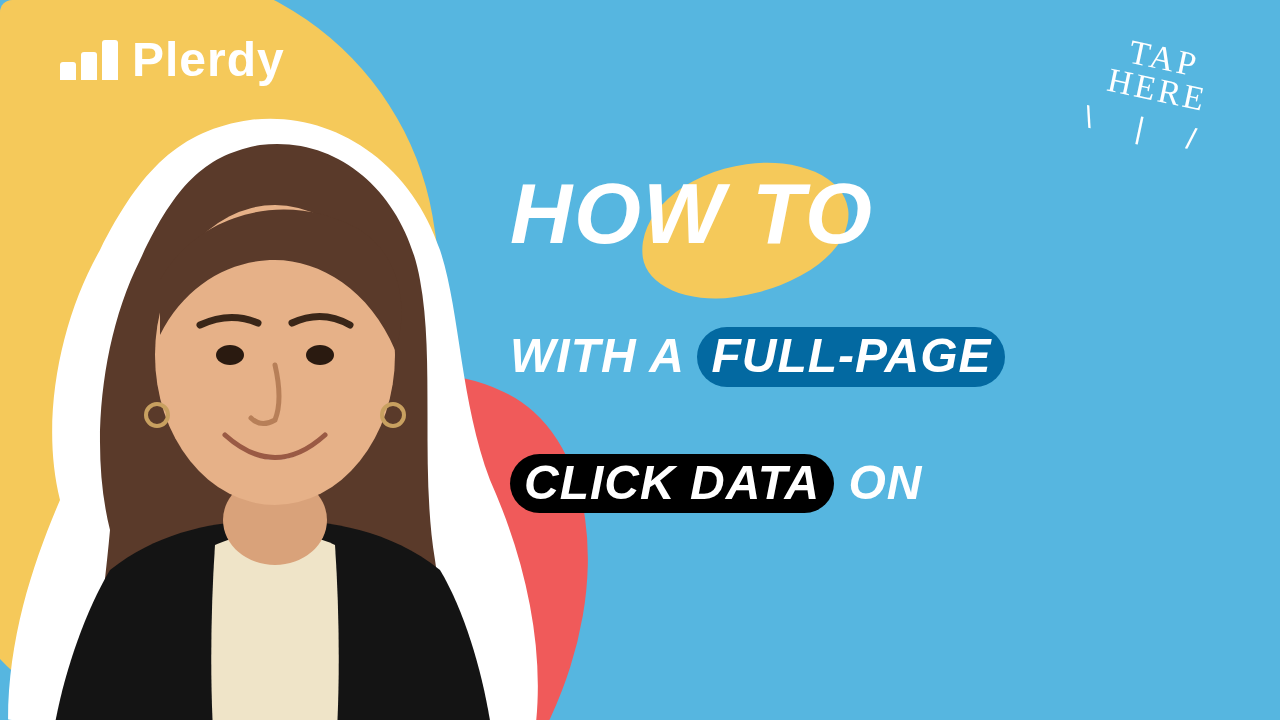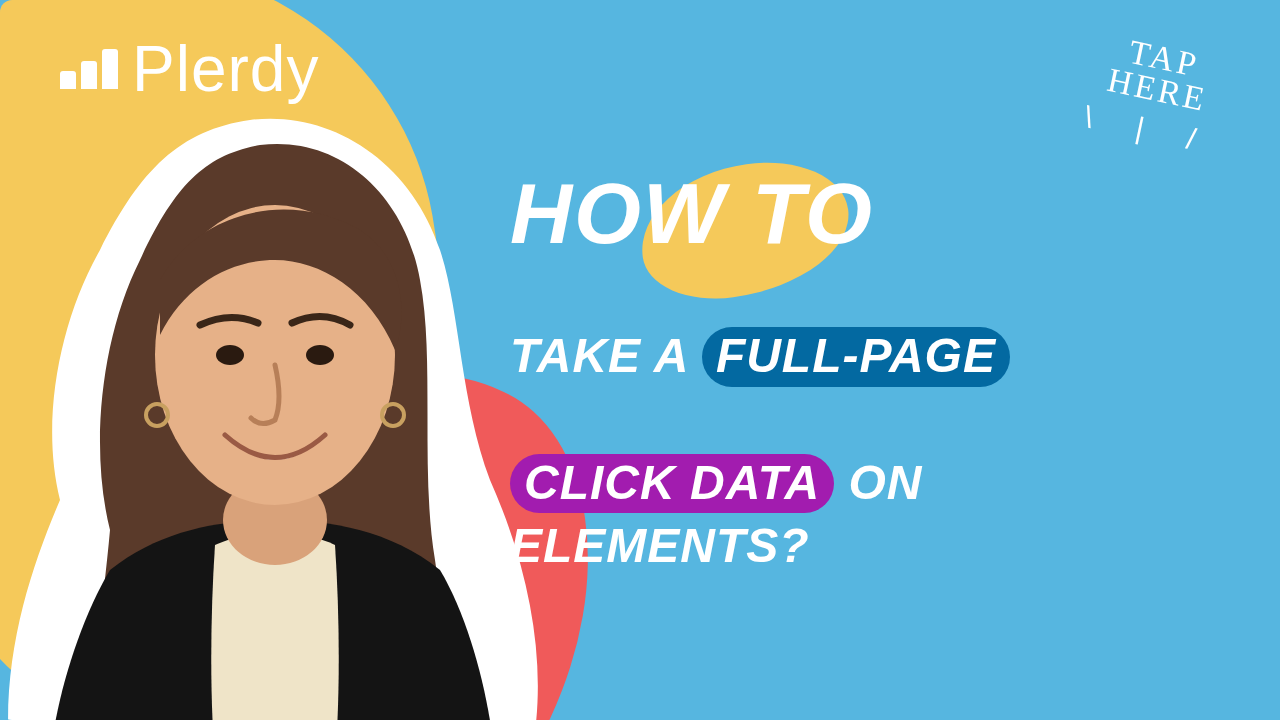--- a/index.html
+++ b/index.html
@@ -43,21 +43,21 @@
     color: #fff;
   }
   .logo-bars { display: flex; align-items: flex-end; gap: 5px; }
   .logo-bars span {
     display: block; width: 16px; background: #fff;
     border-radius: 3px 3px 0 0;
   }
   .logo-bars span:nth-child(1){ height: 18px; }
   .logo-bars span:nth-child(2){ height: 28px; }
   .logo-bars span:nth-child(3){ height: 40px; }
-  .logo-text { font-size: 64px; font-weight: 400; letter-spacing: 1px; }
+  .logo-text { font-size: 48px; font-weight: 700; letter-spacing: 1px; }
 
   
   .person {
     position: absolute;
     left: -10px; bottom: -40px;
     width: 570px; height: 660px;
   }
   .person svg { width: 100%; height: 100%; display: block; }
 
   
@@ -83,21 +83,21 @@
     line-height: 1.32;
     letter-spacing: 1px;
   }
   .pill {
     display: inline-block;
     padding: 0 14px 2px 14px;
     border-radius: 40px;
     line-height: 1.2;
   }
   .pill-red { background: #0369a1; }
-  .pill-green { background: #a21caf; }
+  .pill-green { background: #000000; }
 
   
   .tap-here {
     position: absolute;
     right: 58px; top: 42px;
     color: #fff;
     text-align: center;
     font-family: "Comic Sans MS", "Marker Felt", cursive;
     font-size: 34px;
     letter-spacing: 3px;
@@ -190,18 +190,17 @@
 
 <div class="tap-here">
   <div>TAP</div>
   <div>HERE</div>
   <div class="ticks">\&nbsp;|&nbsp;/</div>
 </div>
 
 <div class="headline">
   <div class="how-to">HOW TO</div>
   <div class="sub">
-    <span>TAKE A </span><span class="pill pill-red">FULL-PAGE</span><br>
+    <span>WITH A </span><span class="pill pill-red">FULL-PAGE</span><br>
     <br>
     <span class="pill pill-green">CLICK DATA</span><span> ON</span><br>
-    <span>ELEMENTS?</span>
   </div>
 </div>
 
 </body></html>

